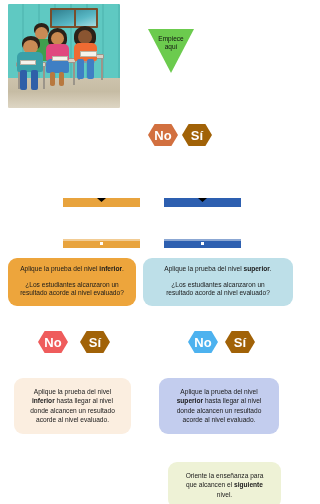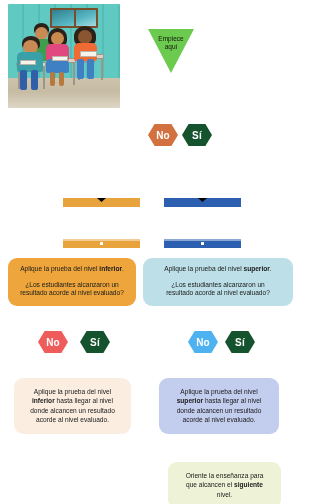--- a/index.html
+++ b/index.html
@@ -121,29 +121,29 @@
     padding-top: 6px;
     box-sizing: border-box;
   }
 
   .hex {
     position: absolute;
     width: 30px;
     height: 22px;
     clip-path: polygon(22% 0%, 78% 0%, 100% 50%, 78% 100%, 22% 100%, 0% 50%);
     color: #ffffff;
-    font-size: 10px;
+    font-size: 13px;
     font-weight: bold;
     display: flex;
     align-items: center;
     justify-content: center;
     letter-spacing: 0.2px;
   }
   .hex-no-orange { background: #d2703f; }
-  .hex-si-green  { background: #14532d; }
+  .hex-si-green  { background: #a16207; }
   .hex-no-red    { background: #ef5c5c; }
   .hex-no-blue   { background: #4db2ef; }
 
   .bar {
     position: absolute;
     height: 9px;
   }
   .bar-orange { background: #e8a33d; }
   .bar-blue   { background: #2d5fb0; }
   .bar-notch {

